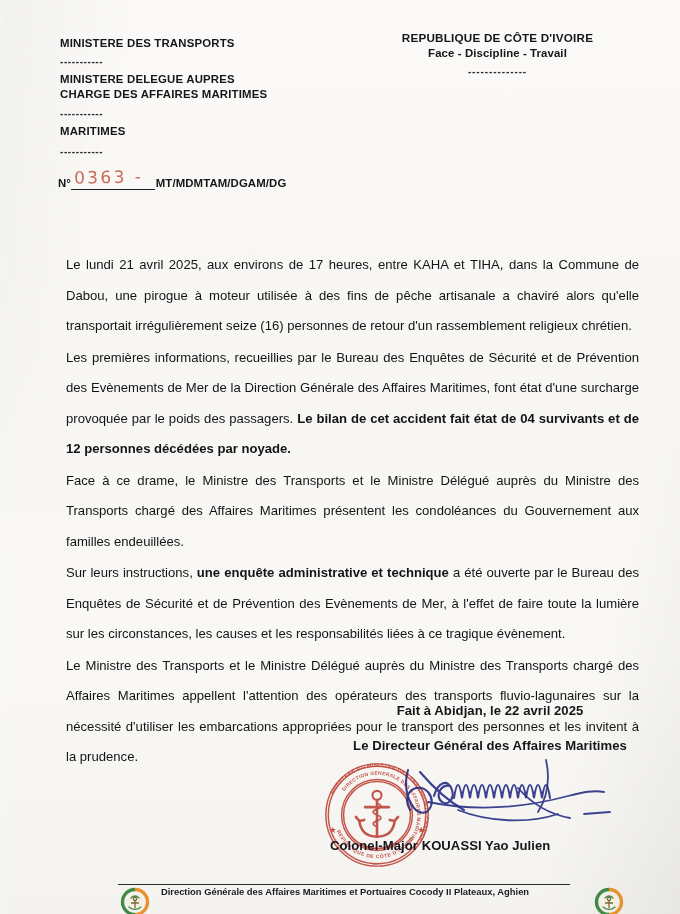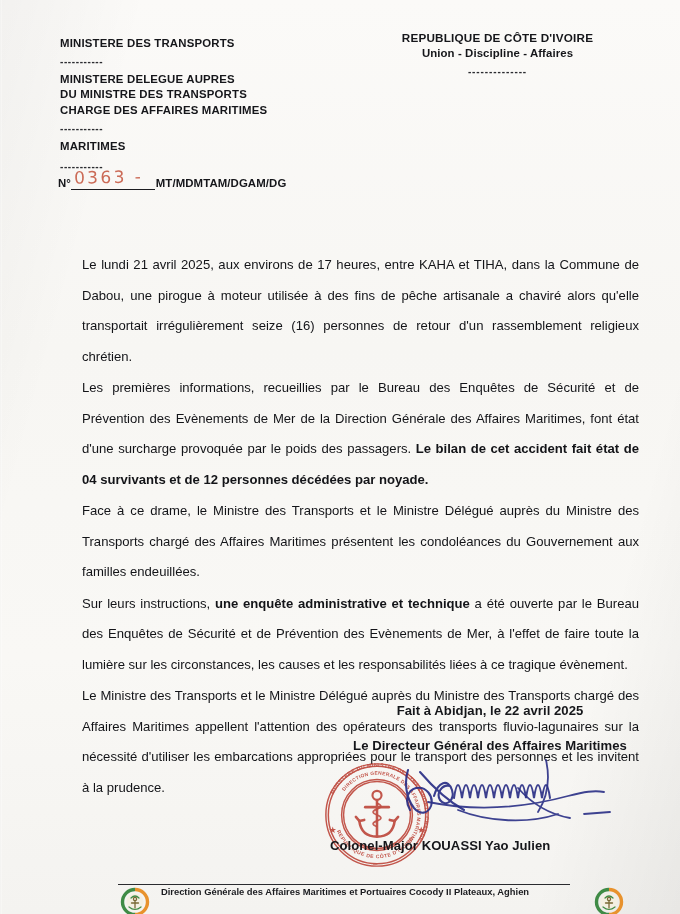--- a/index.html
+++ b/index.html
@@ -142,21 +142,21 @@
     position: absolute;
     left: 66px;
     top: 250px;
     width: 573px;
   }
   .para {
     font-size: 13.1px;
     line-height: 30.5px;
     text-align: justify;
     text-justify: inter-word;
-    margin: 0 0 1px 16px;
+    margin: 0 0 1px 0;
     color: #131418;
   }
   .para b { font-weight: 700; }
 
   
   .sig-date {
     position: absolute;
     left: 340px;
     top: 703px;
     width: 300px;
@@ -248,33 +248,32 @@
 <body>
 
 <div id="page">
 
   <div class="header-left">
     <div class="min-line">MINISTERE DES TRANSPORTS</div>
     <div class="sp4"></div>
     <div class="dashes">-----------</div>
     <div class="sp4"></div>
     <div class="min-line">MINISTERE DELEGUE AUPRES</div>
-    <div class="min-line">DU MINISTRE DES TRANSPORTS</div>
     <div class="min-line">CHARGE DES AFFAIRES MARITIMES</div>
     <div class="sp4"></div>
     <div class="dashes">-----------</div>
     <div class="sp4"></div>
     <div class="min-line">MARITIMES</div>
     <div class="sp6"></div>
     <div class="dashes">-----------</div>
   </div>
 
   <div class="header-right">
     <div class="rep-line1">REPUBLIQUE DE CÔTE D'IVOIRE</div>
-    <div class="rep-line2">Union - Discipline - Affaires</div>
+    <div class="rep-line2">Face - Discipline - Travail</div>
     <div class="sp4"></div>
     <div class="dashes center">--------------</div>
   </div>
 
   <div class="refrow">
     <span class="ref-n">N°</span>
     <span class="ref-hand-wrap">
       <span class="ref-hand">0363 -</span>
     </span>
     <span class="ref-suffix">MT/MDMTAM/DGAM/DG</span>

